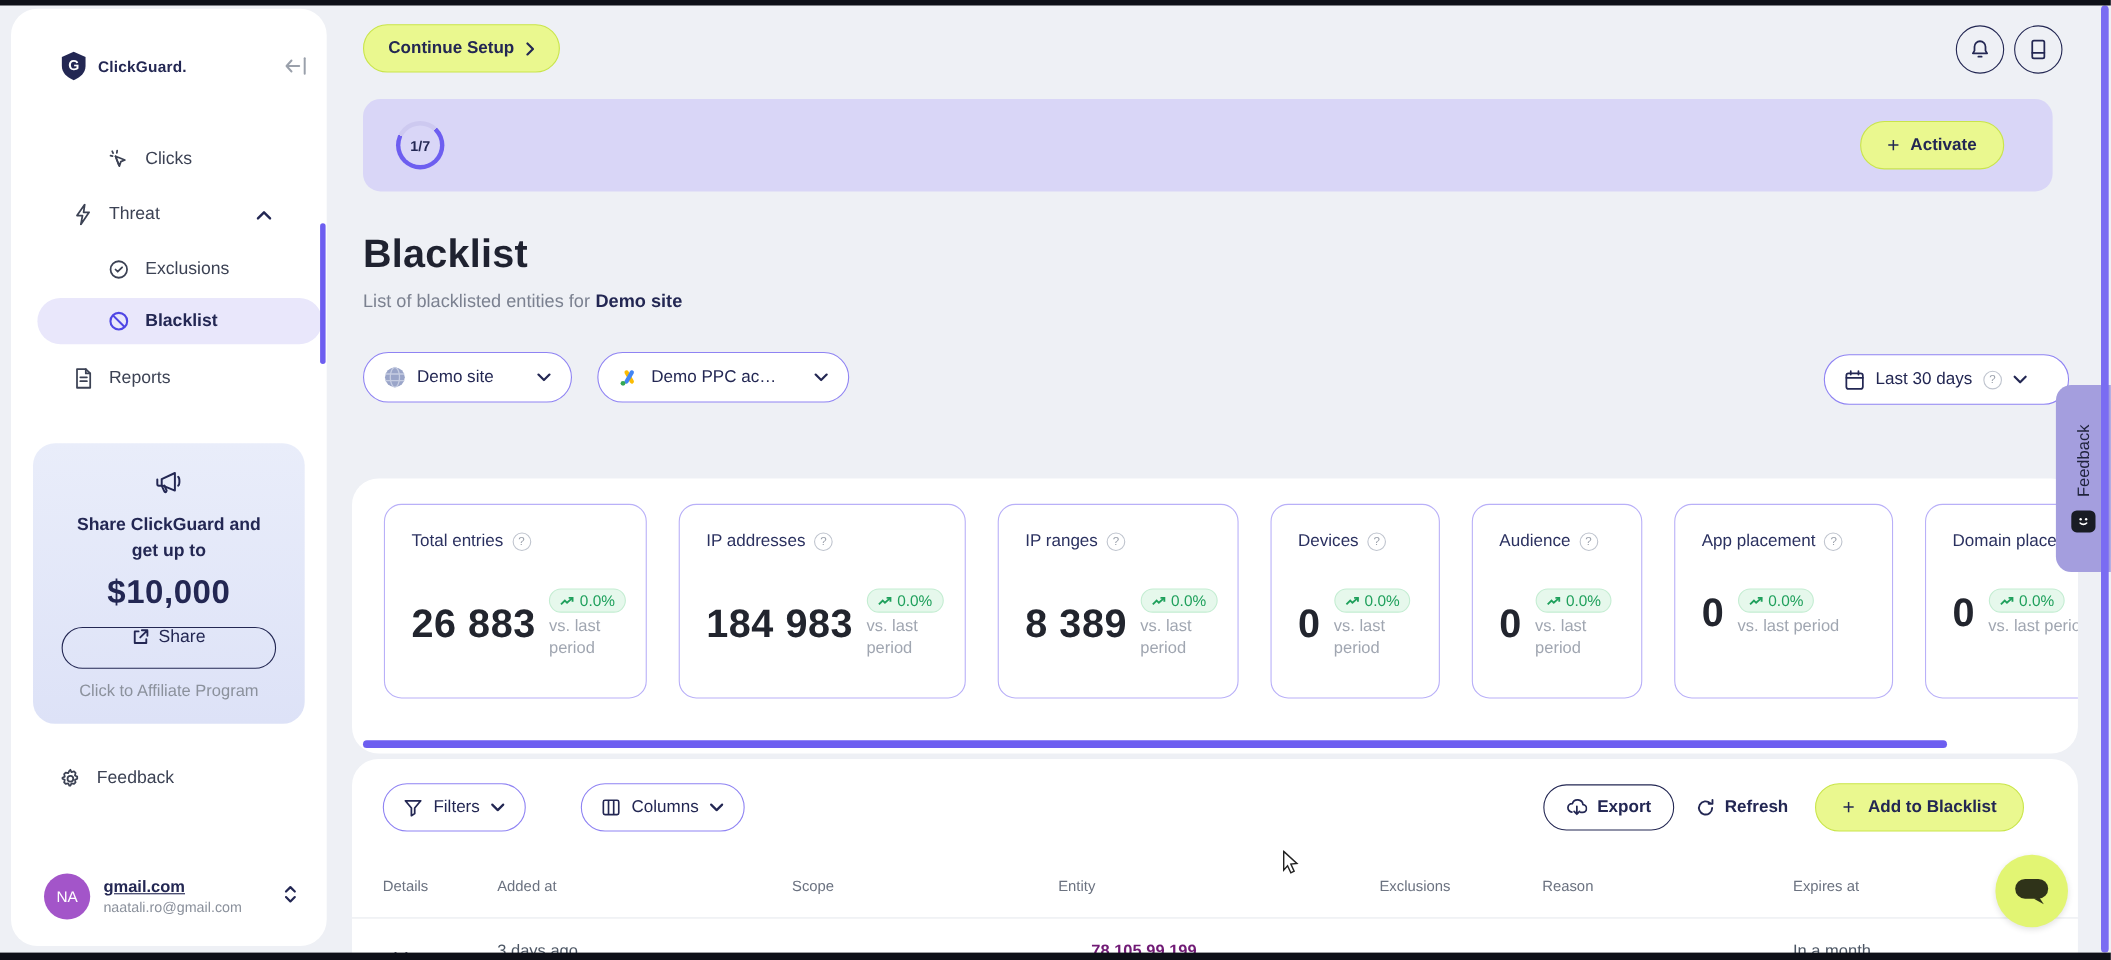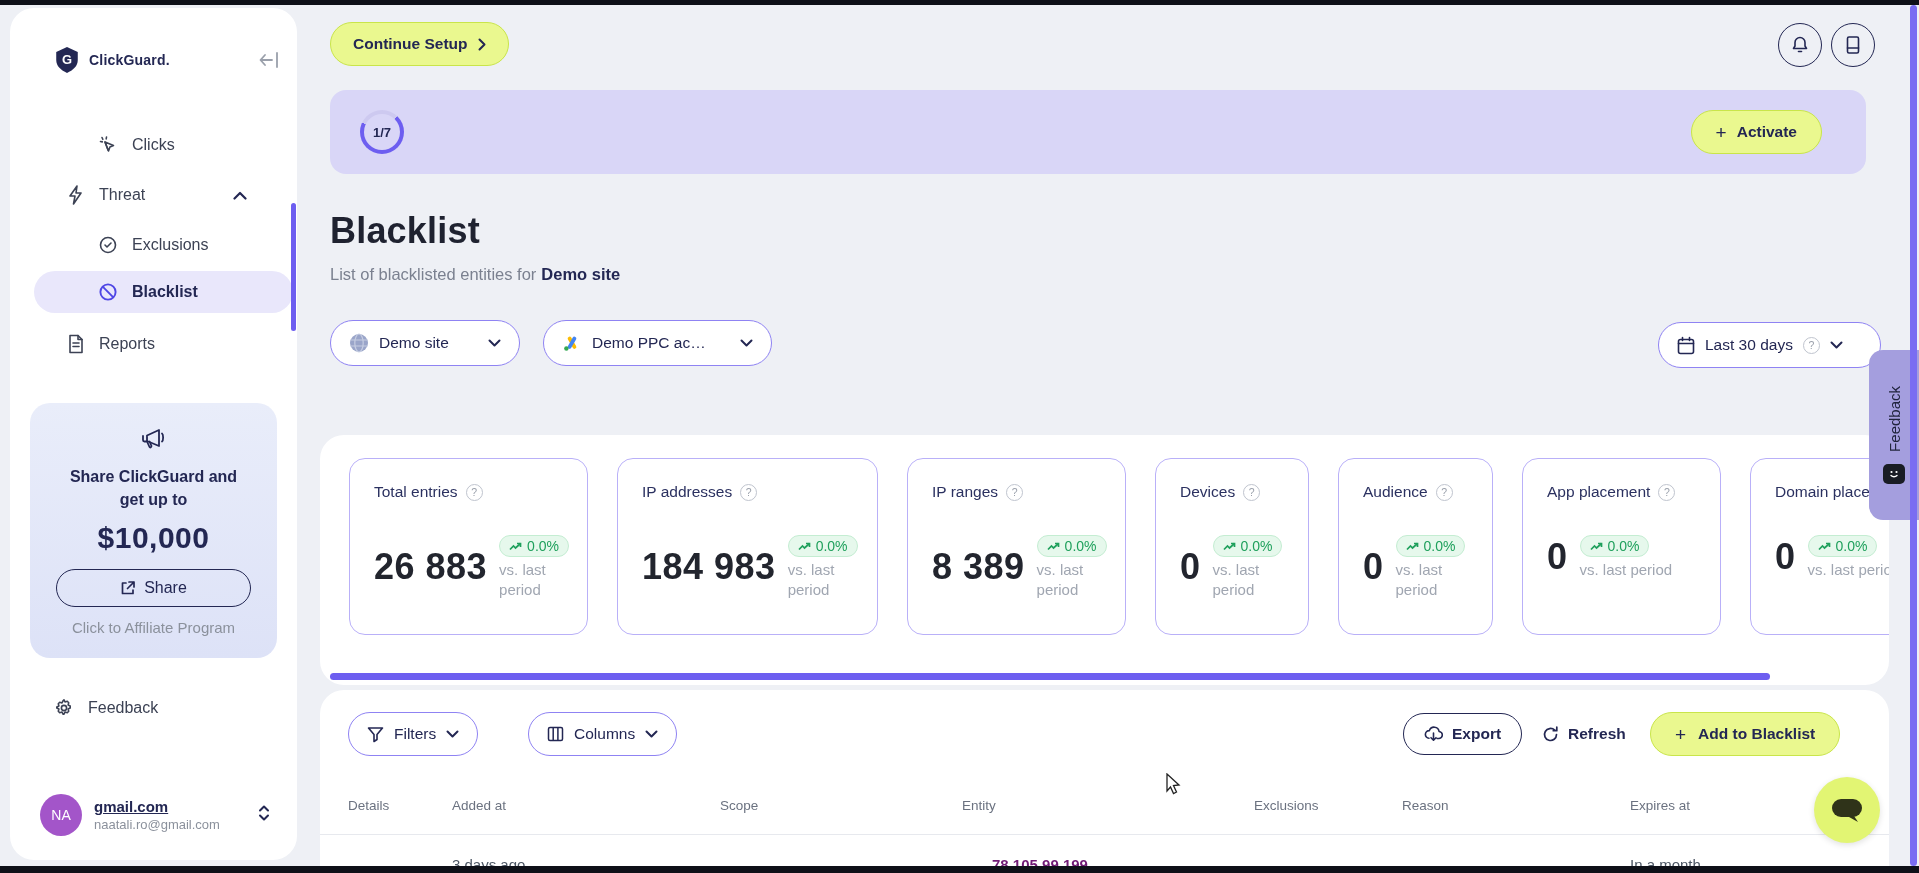--- a/index.html
+++ b/index.html
@@ -29,21 +29,21 @@
   .nav-blacklist { top:263px; height:42px; left:24px; width:259px; padding-left:64px; background:#e9e7fb; border-radius:21px; color:#232753; font-weight:600; }
   .nav-threat .chev { margin-left:auto; margin-right:50px; color:#232753; }
 
   .sidebar-scrollthumb { position:absolute; left:281px; top:195px; width:5px; height:128px; background:#6d5ef0; border-radius:3px; }
 
   .share-card { position:absolute; left:20px; top:395px; width:247px; height:255px; border-radius:20px;
      background:linear-gradient(180deg,#e9edfa 0%,#dde2f7 100%); text-align:center; padding-top:22px; }
   .share-heading { font-size:16px; font-weight:600; color:#232753; line-height:1.45; margin-top:10px; padding:0 26px; }
   .share-amount { font-size:30px; font-weight:bold; color:#232753; margin-top:10px; letter-spacing:.5px; }
   .share-btn { margin:14px auto 0; width:195px; height:38px; border:1.5px solid #232753; border-radius:19px; background:transparent;
-     display:flex; align-items:center; justify-content:center; gap:8px; font-size:16px; color:#232753; cursor:pointer; font-family:inherit; }
+     display:flex; justify-content:center; gap:8px; font-size:16px; color:#232753; cursor:pointer; font-family:inherit; }
   .share-caption { font-size:15px; color:#8b919c; margin-top:12px; }
 
   .settings-row { position:absolute; left:44px; top:690px; display:flex; align-items:center; gap:14px; font-size:16px; color:#3c4254; cursor:pointer; }
 
   .account-row { position:absolute; left:30px; top:786px; width:230px; display:flex; align-items:center; cursor:pointer; }
   .avatar { width:42px; height:42px; border-radius:50%; background:#a355c9; color:#fff; font-size:14px; display:flex; align-items:center; justify-content:center; }
   .account-names { margin-left:12px; }
   .account-name { font-size:15px; font-weight:bold; color:#232753;text-decoration:underline; }
   .account-email { font-size:13px; color:#8b919c; margin-top:2px; }
   .account-toggle { margin-left:auto; color:#232753; }

